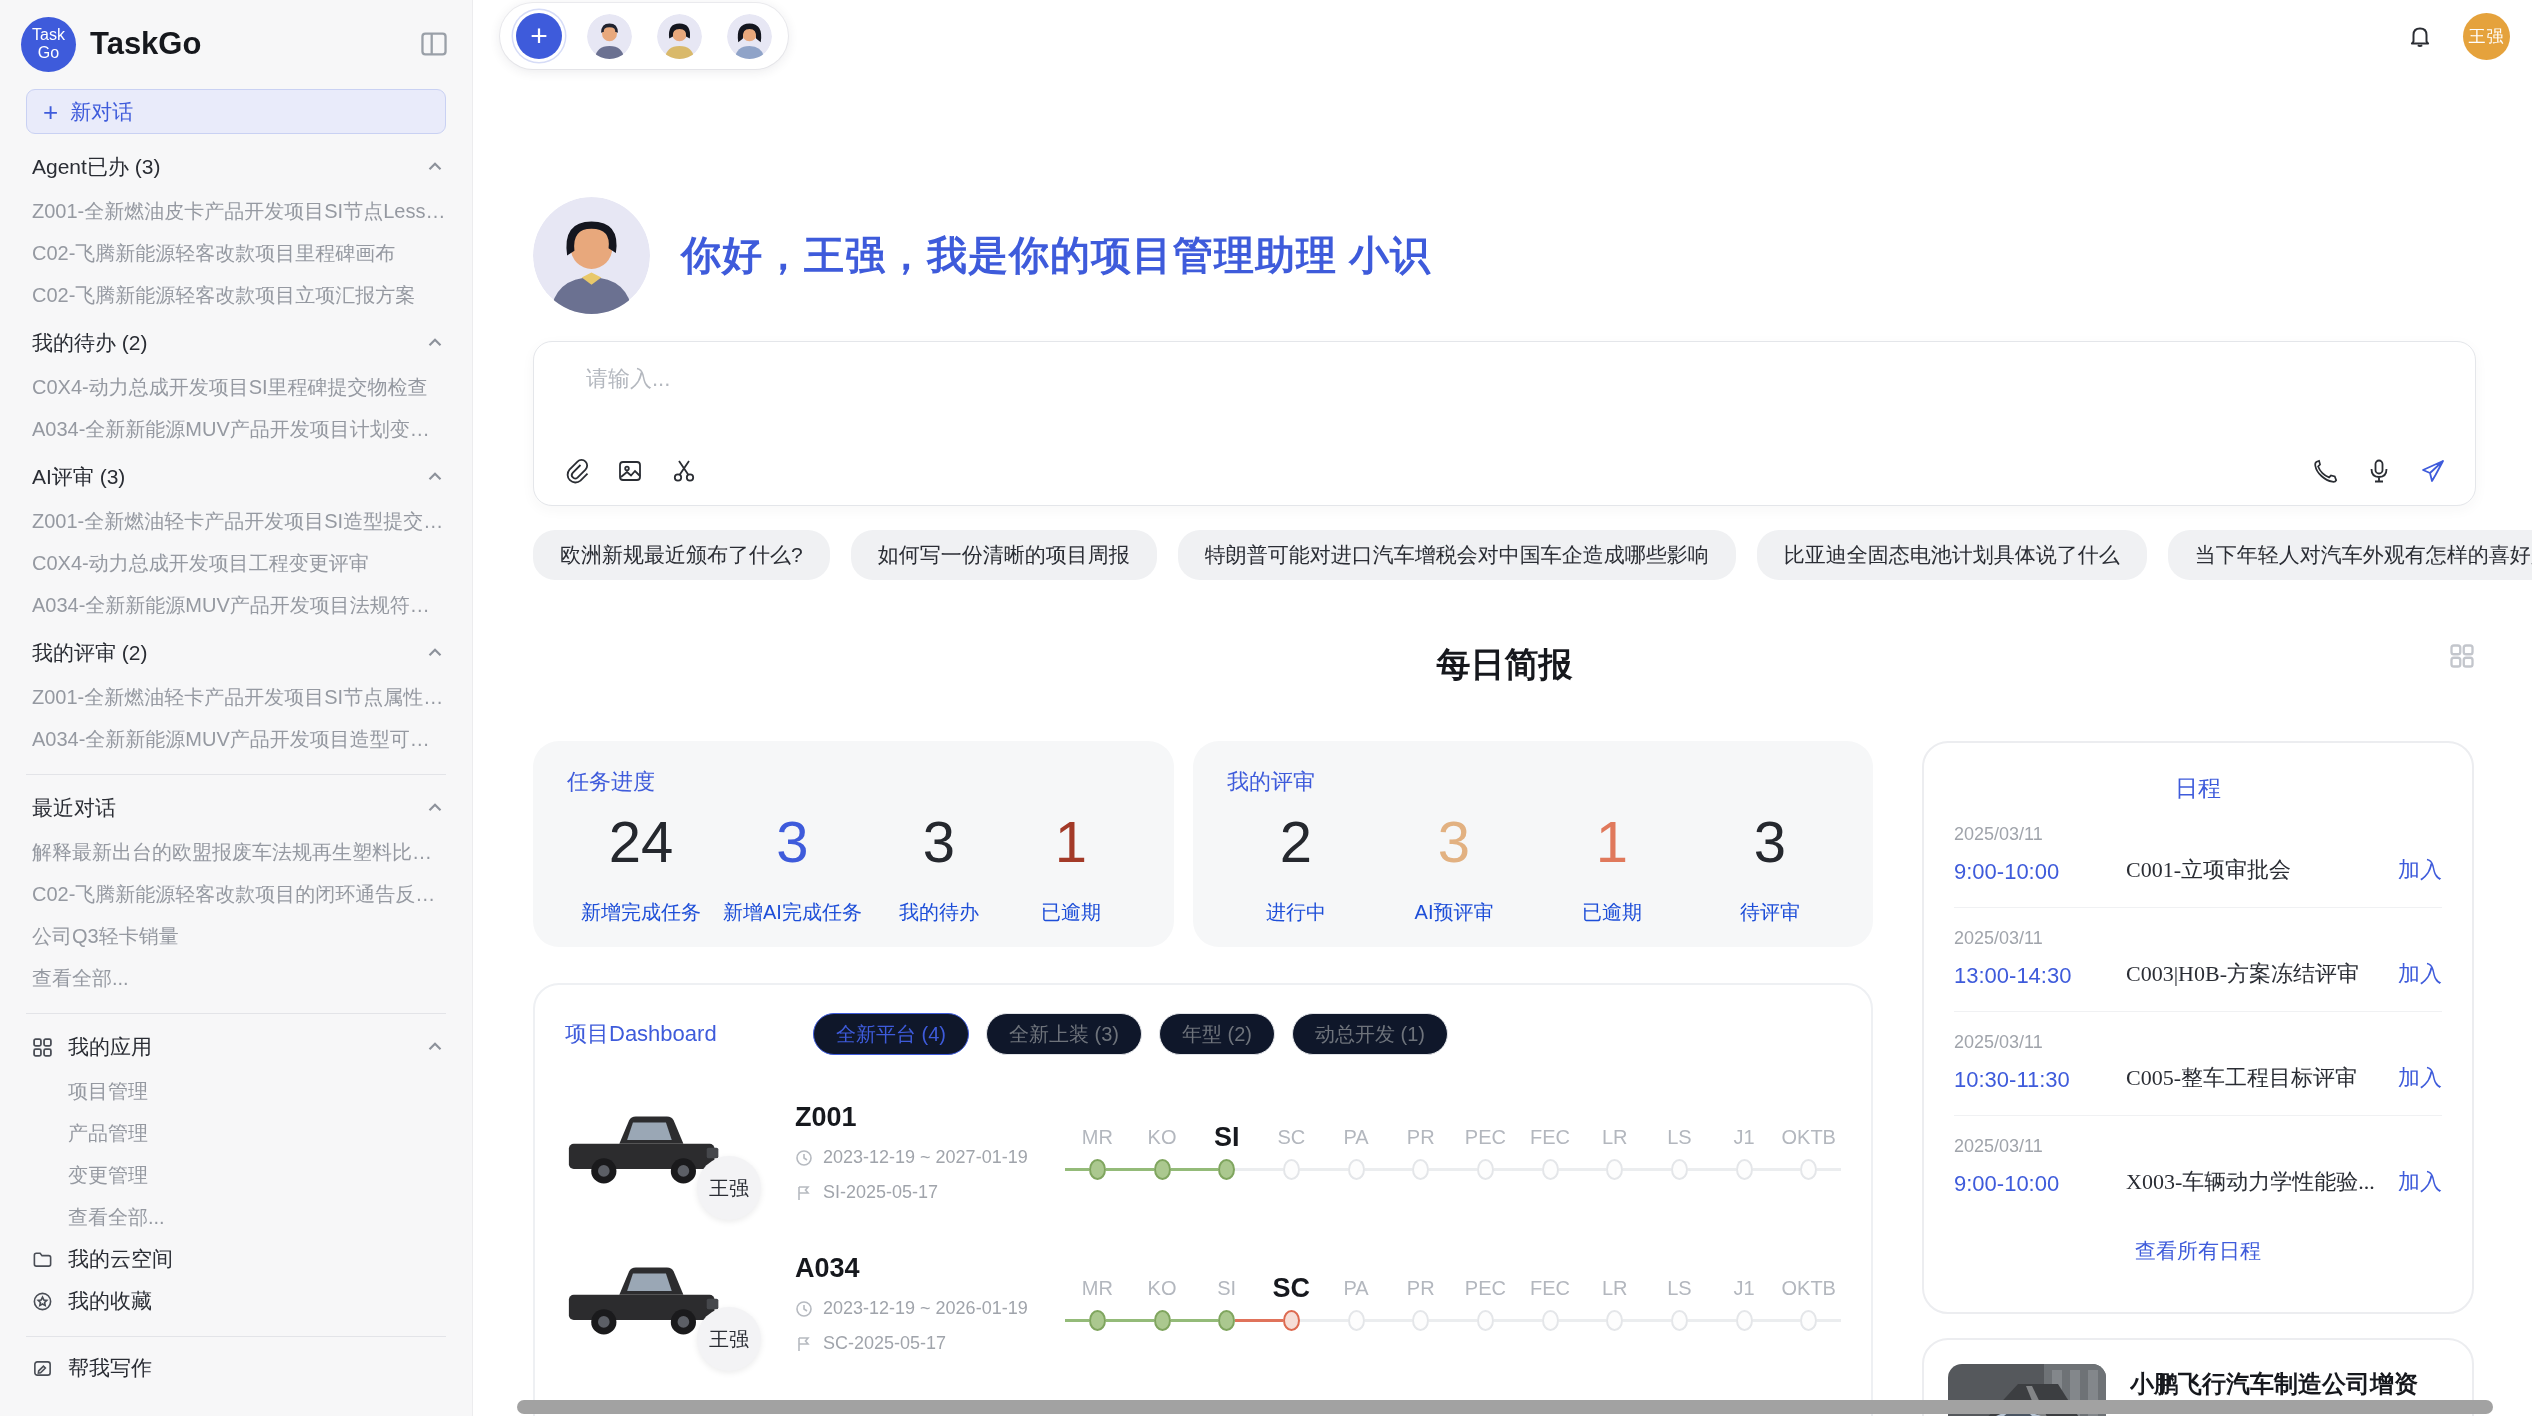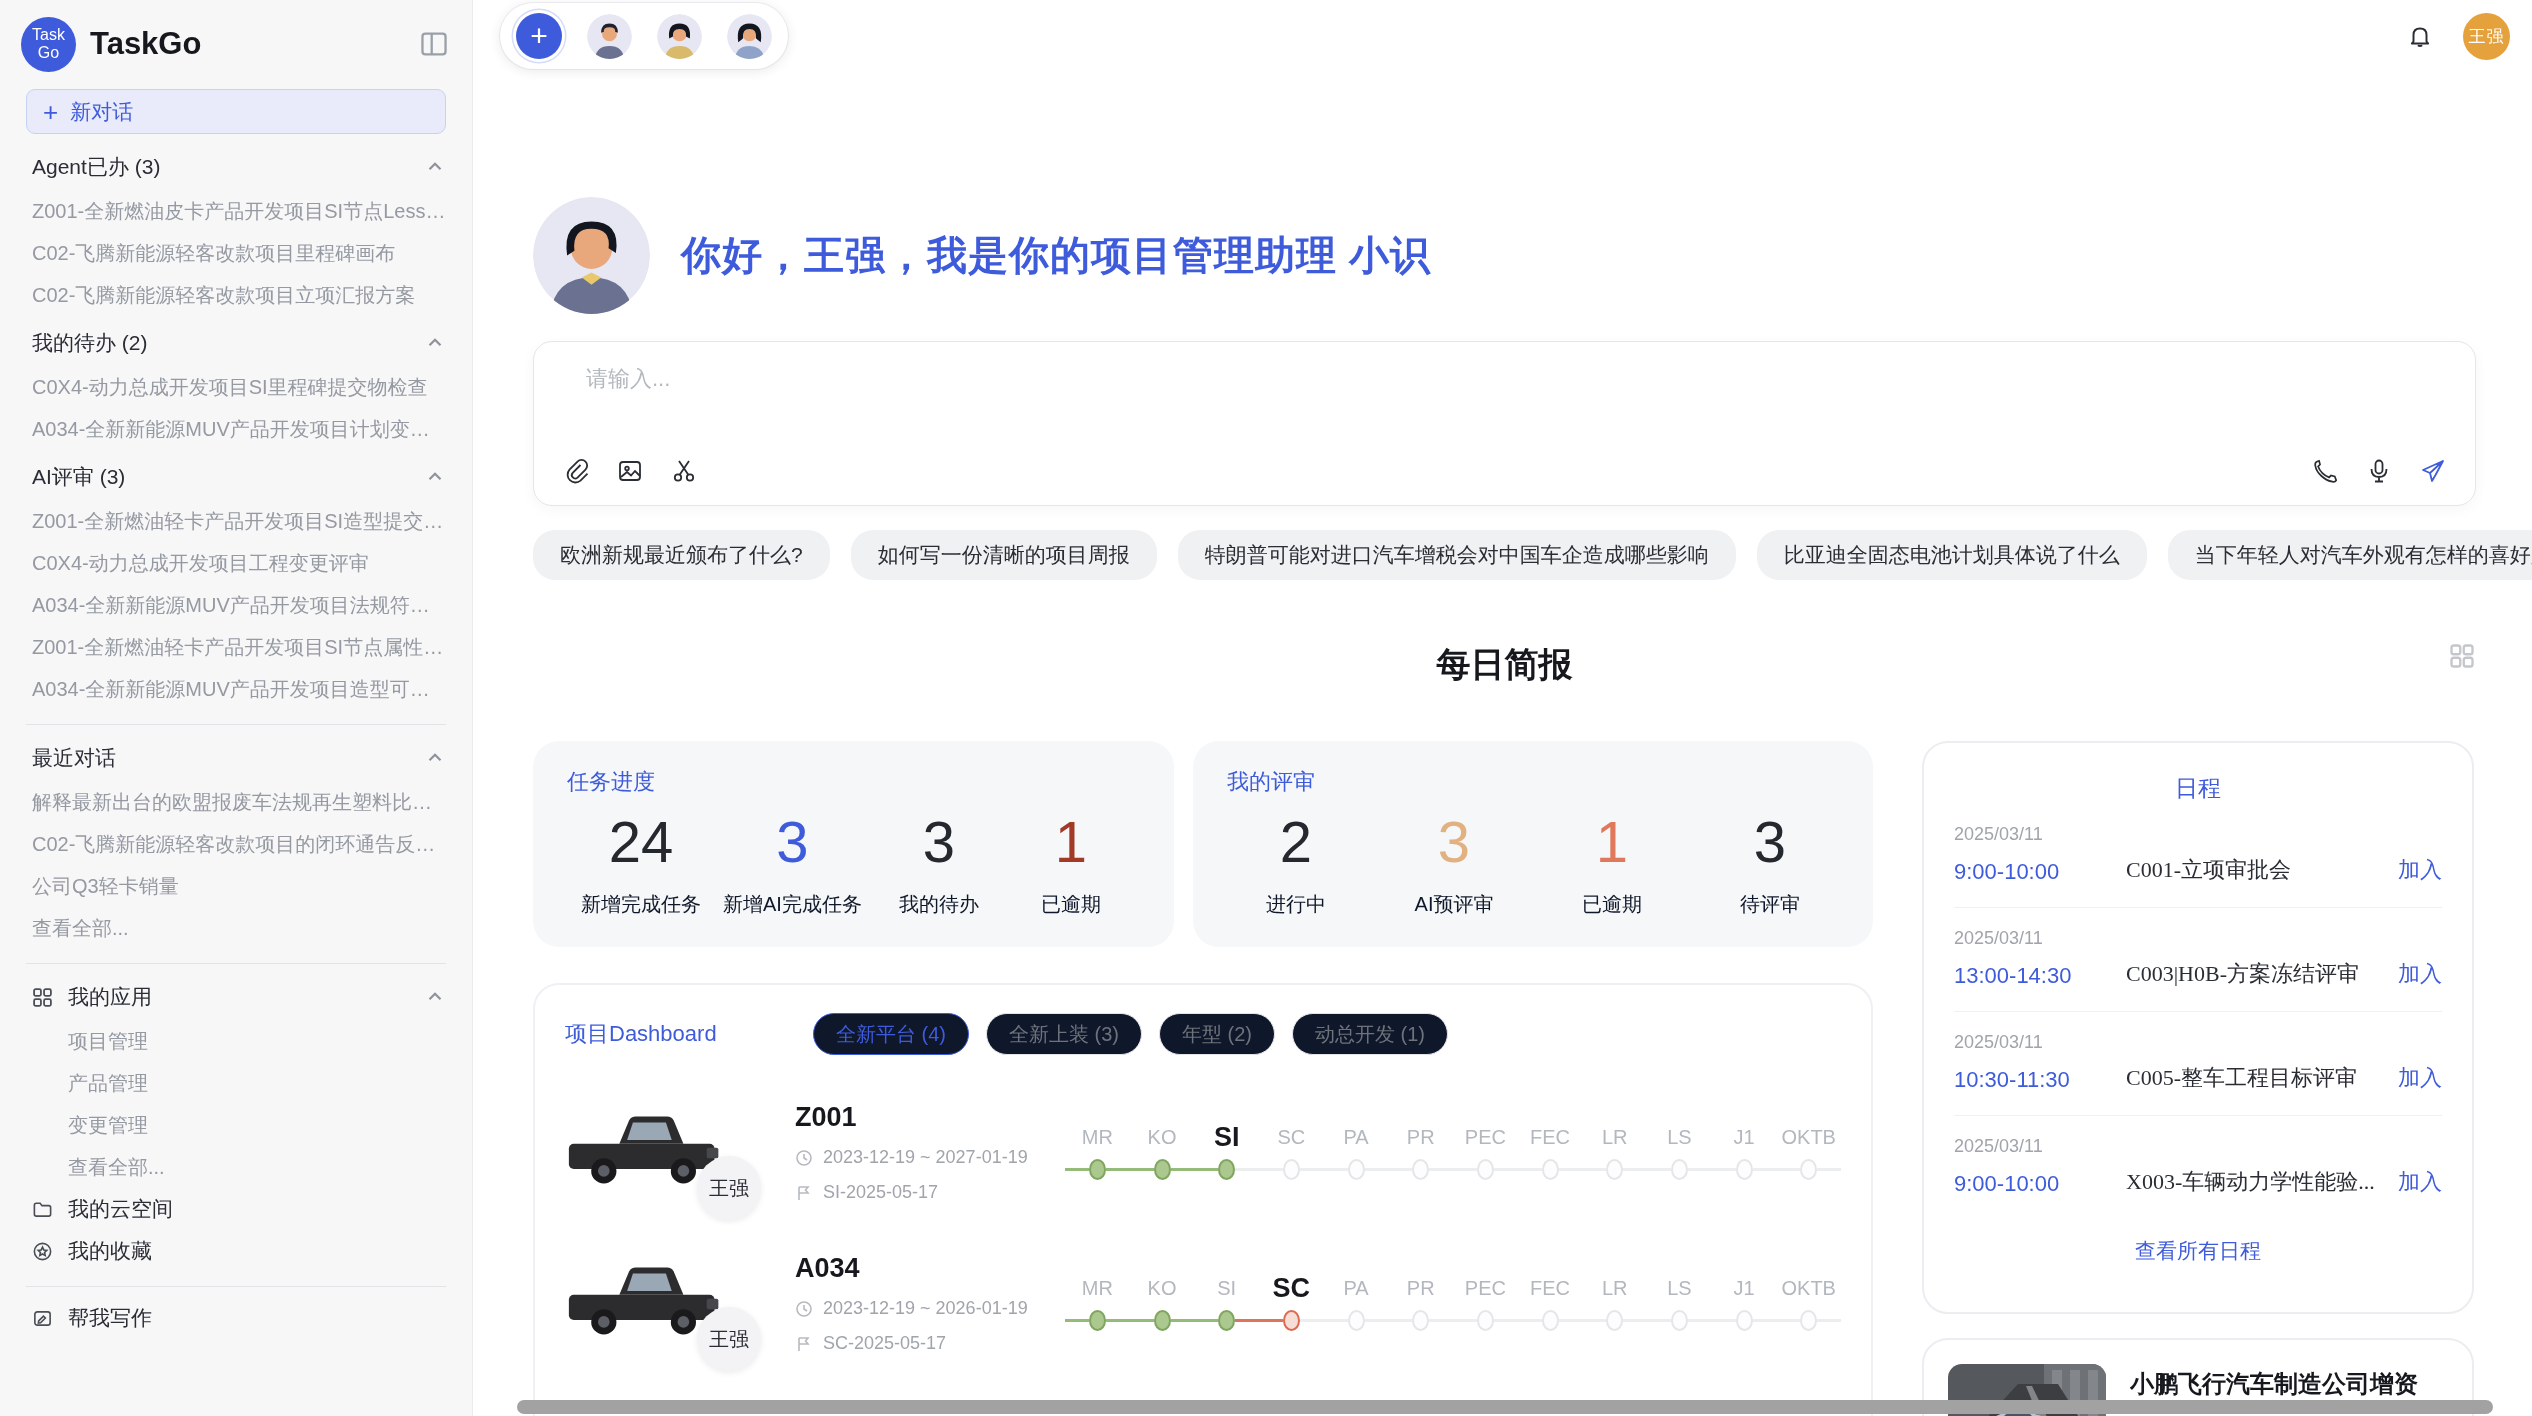--- a/index.html
+++ b/index.html
@@ -83,21 +83,21 @@
   .col-left { width:1340px; flex:none; }
   .col-right { width:552px; flex:none; }
 
   .stat-row { display:flex; gap:19px; }
   .stat-card { height:206px; background:#f6f7f8; border-radius:26px; padding:26px 34px; }
   .stat-card.c0 { width:641px; } .stat-card.c1 { width:680px; }
   .stat-card-title { font-size:22px; color:var(--accent); }
   .stat-items { display:flex; justify-content:space-between; padding:0 14px; margin-top:12px; }
   .stat { text-align:center; min-width:110px; }
   .stat-value { font-size:58px; font-weight:500; line-height:66px; }
-  .stat-label { font-size:20px; color:#0f172a; margin-top:16px; }
+  .stat-label { font-size:20px; color:#1d4ed8; margin-top:24px; }
   .v-dark { color:var(--stat-dark); } .v-blue { color:var(--stat-blue); }
   .v-red { color:var(--stat-red); } .v-tan { color:var(--stat-tan); }
   .v-salmon { color:var(--stat-salmon); }
 
   .dash-card { margin-top:36px; width:1340px; height:700px; background:#fff;
     border:2px solid #eef0f3; border-radius:26px; padding:28px 30px; overflow:hidden; }
   .dash-head { display:flex; align-items:center; gap:36px; }
   .dash-title { font-size:22px; color:var(--accent); width:212px; flex:none; }
   .dash-tabs { display:flex; gap:17px; }
   .tab { height:42px; padding:0 22px; border-radius:21px; background:#0f172a; border:1px solid #e2e4e8;
@@ -212,20 +212,26 @@
                 <polyline points="5 12 10 7 15 12"></polyline>
               </svg>
     </div>
     <div class="side-items">
               <div class="side-item">Z001-全新燃油轻卡产品开发项目SI造型提交物评审</div>
               <div class="side-item">C0X4-动力总成开发项目工程变更评审</div>
               <div class="side-item">A034-全新新能源MUV产品开发项目法规符合性评审</div>
             </div>
   </div>
           <div class="side-section">
+    <div class="side-header">
+      <span>我的评审 (2)</span>
+      <svg class="chev" viewBox="0 0 20 20">
+                <polyline points="5 12 10 7 15 12"></polyline>
+              </svg>
+    </div>
     <div class="side-items">
               <div class="side-item">Z001-全新燃油轻卡产品开发项目SI节点属性5D文件评审</div>
               <div class="side-item">A034-全新新能源MUV产品开发项目造型可行性评审</div>
             </div>
   </div>
         </div>
       <div class="divider"></div>
 
       <div class="side-header">
         <span>最近对话</span>

